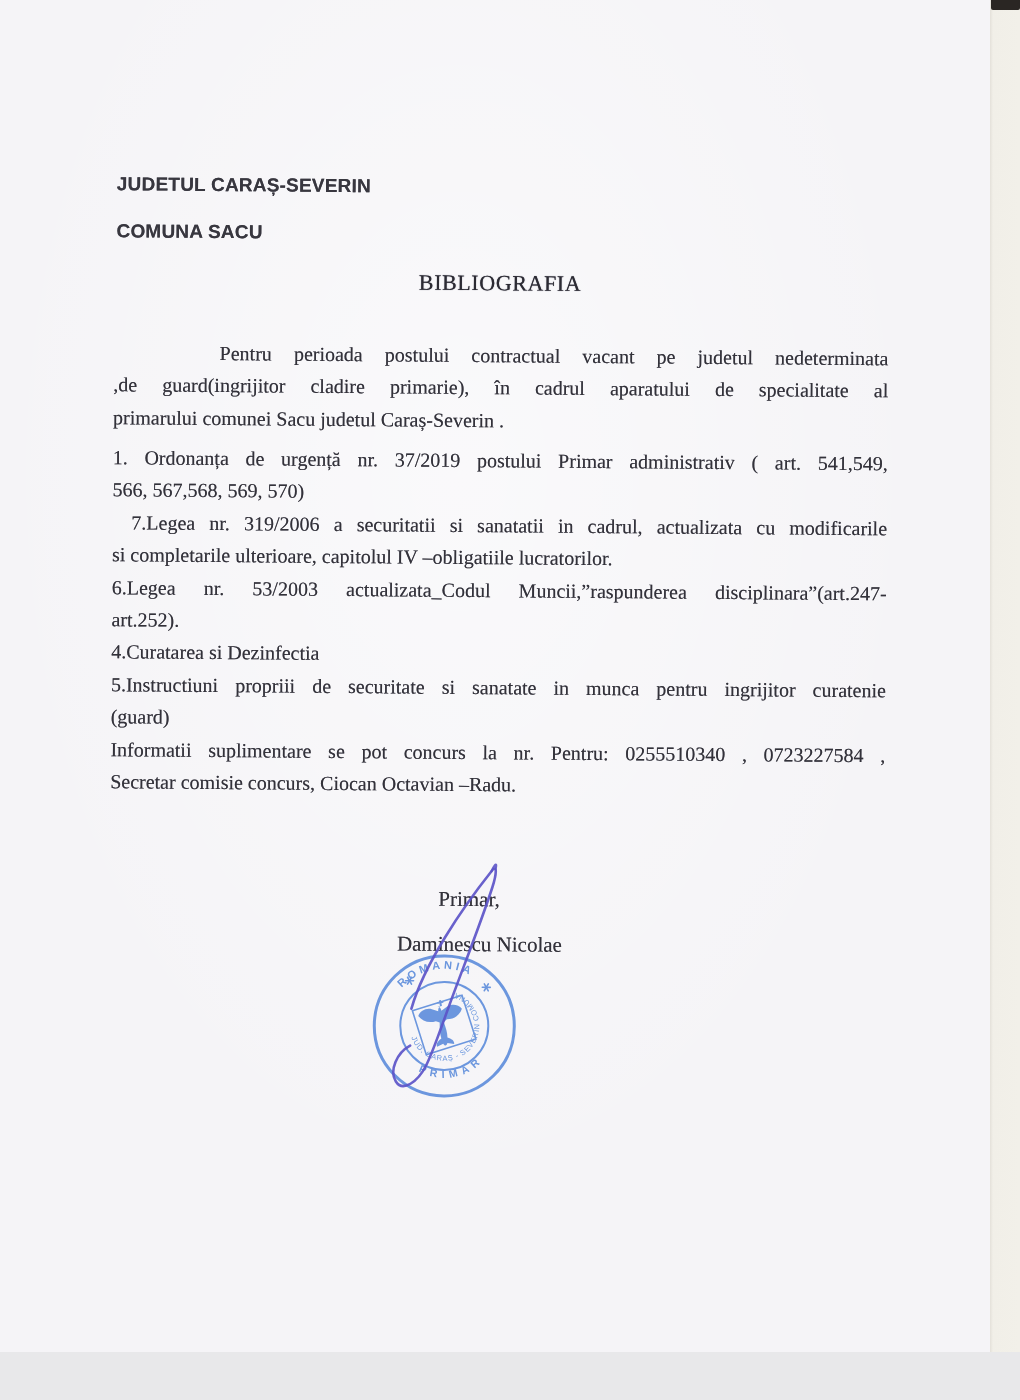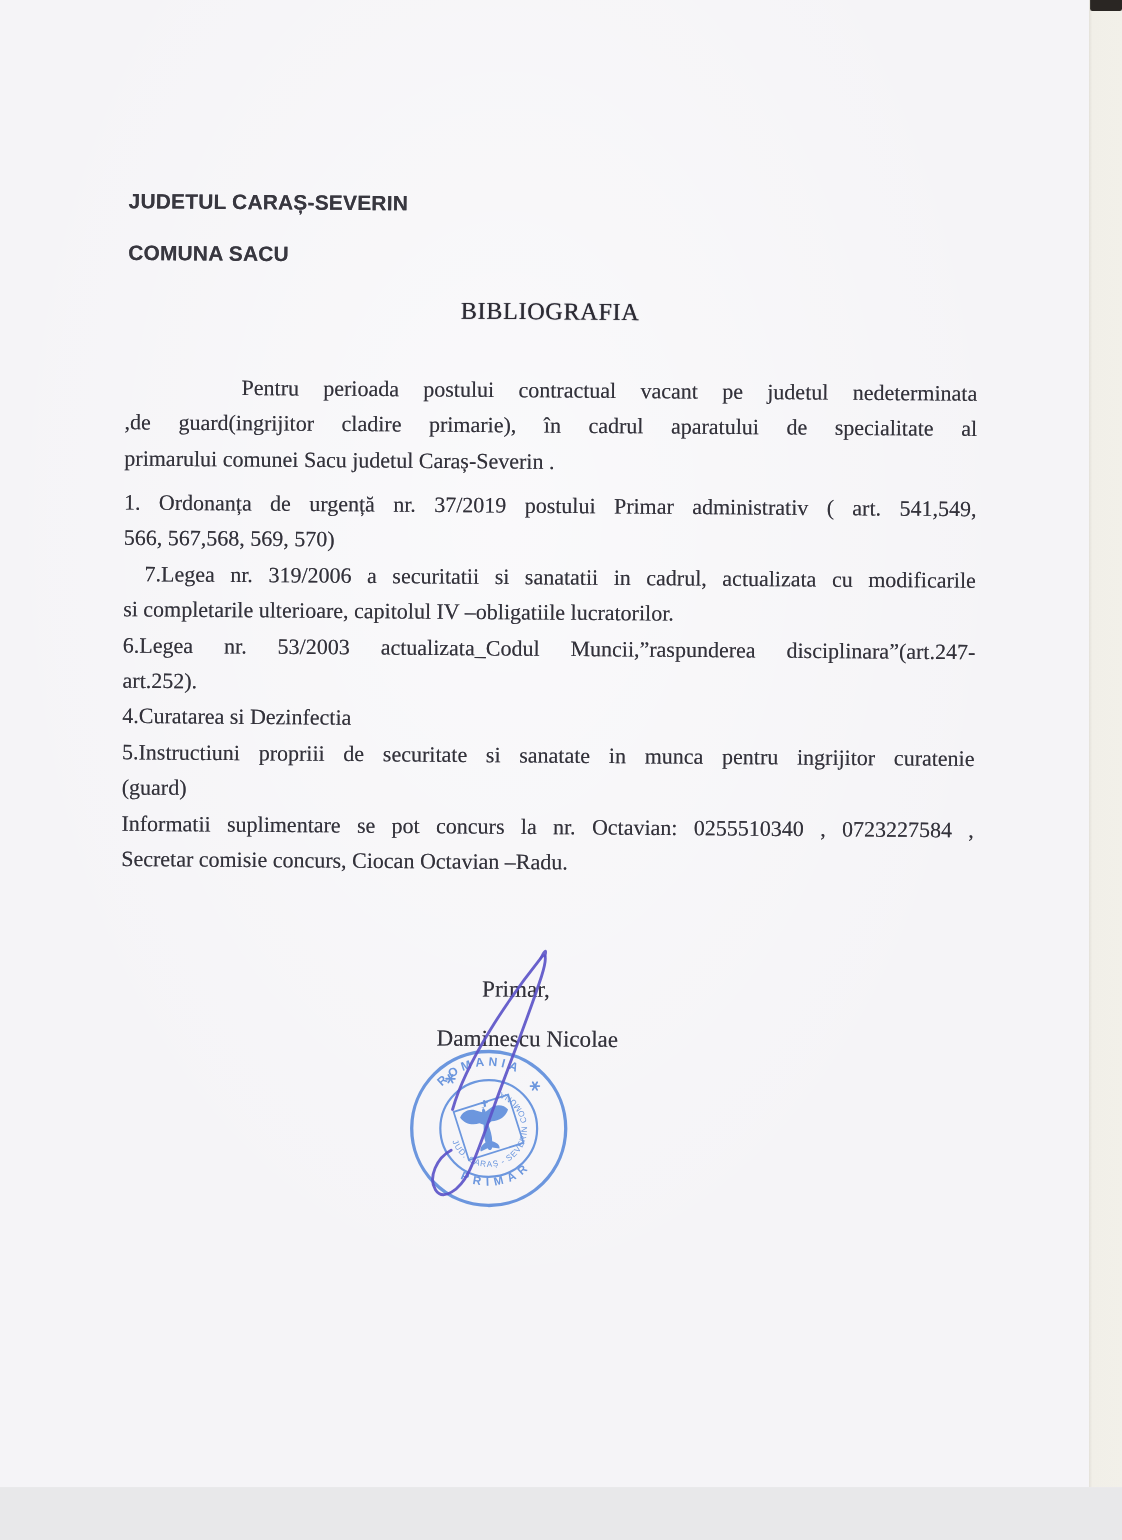--- a/index.html
+++ b/index.html
@@ -164,21 +164,21 @@
         </div>
         <div class="line plain">(guard)</div>
         <div class="line just">
           <span>Informatii</span>
           <span>suplimentare</span>
           <span>se</span>
           <span>pot</span>
           <span>concurs</span>
           <span>la</span>
           <span>nr.</span>
-          <span>Octavian:</span>
+          <span>Pentru:</span>
           <span>0255510340</span>
           <span>,</span>
           <span>0723227584</span>
           <span>,</span>
         </div>
         <div class="line plain">Secretar comisie concurs, Ciocan Octavian –Radu.</div>
       </div>
 
     <div class="sig" id="sig-role">Primar,</div>
     <div class="sig" id="sig-name">Daminescu Nicolae</div>

